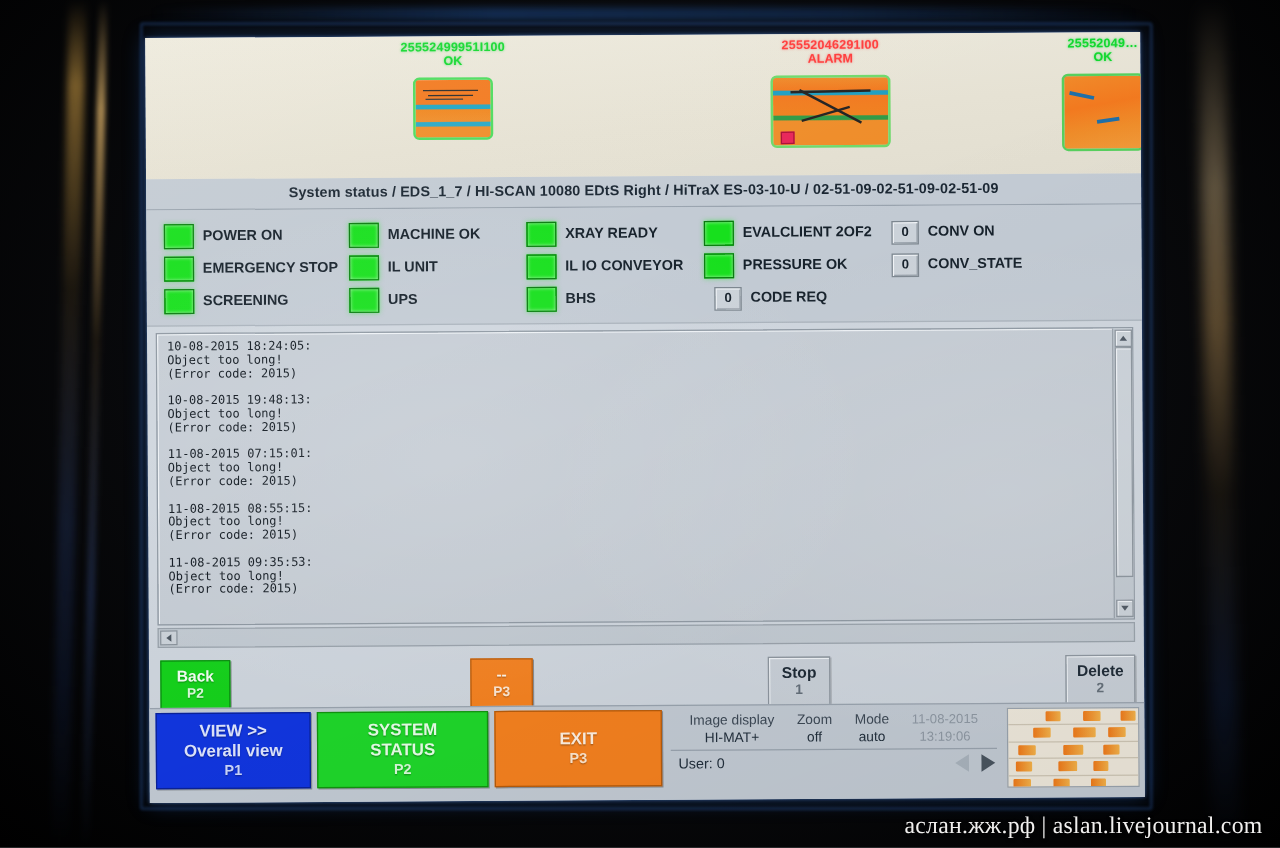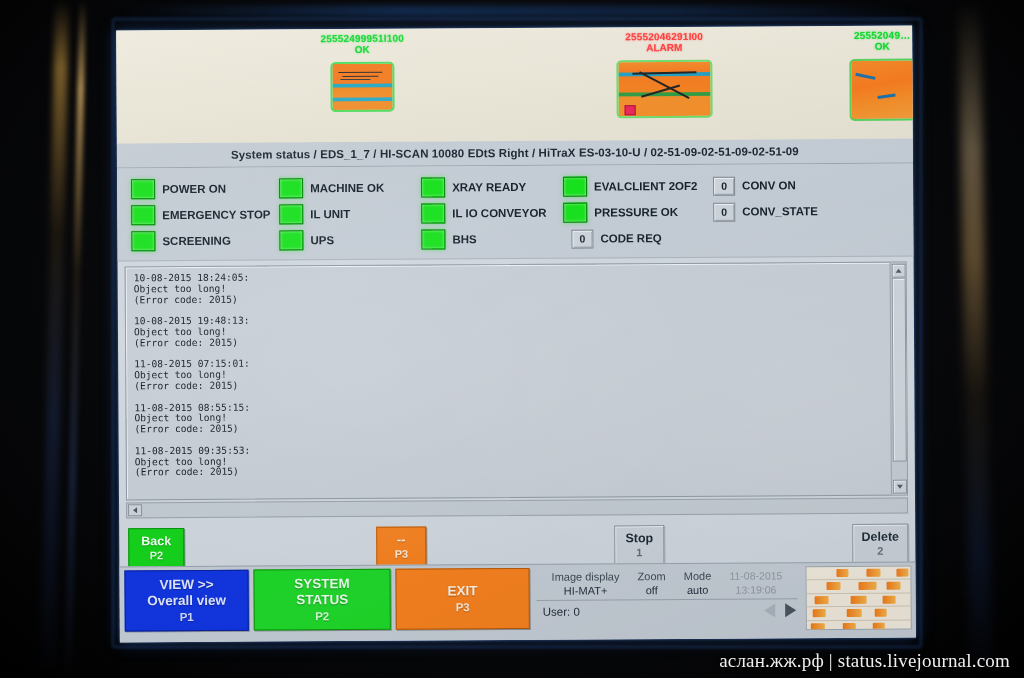--- a/index.html
+++ b/index.html
@@ -404,14 +404,14 @@
         <div class="thumbrow">
           <span class="tb" style="left:4px;width:14px;"></span>
           <span class="tb" style="left:36px;width:13px;"></span>
           <span class="tb" style="left:66px;width:12px;"></span>
         </div>
       </div>
     </div>
 
   </div>
 
-  <div id="wm">аслан.жж.рф | status.livejournal.com</div>
+  <div id="wm">аслан.жж.рф | aslan.livejournal.com</div>
 </div>
 
 </body></html>

